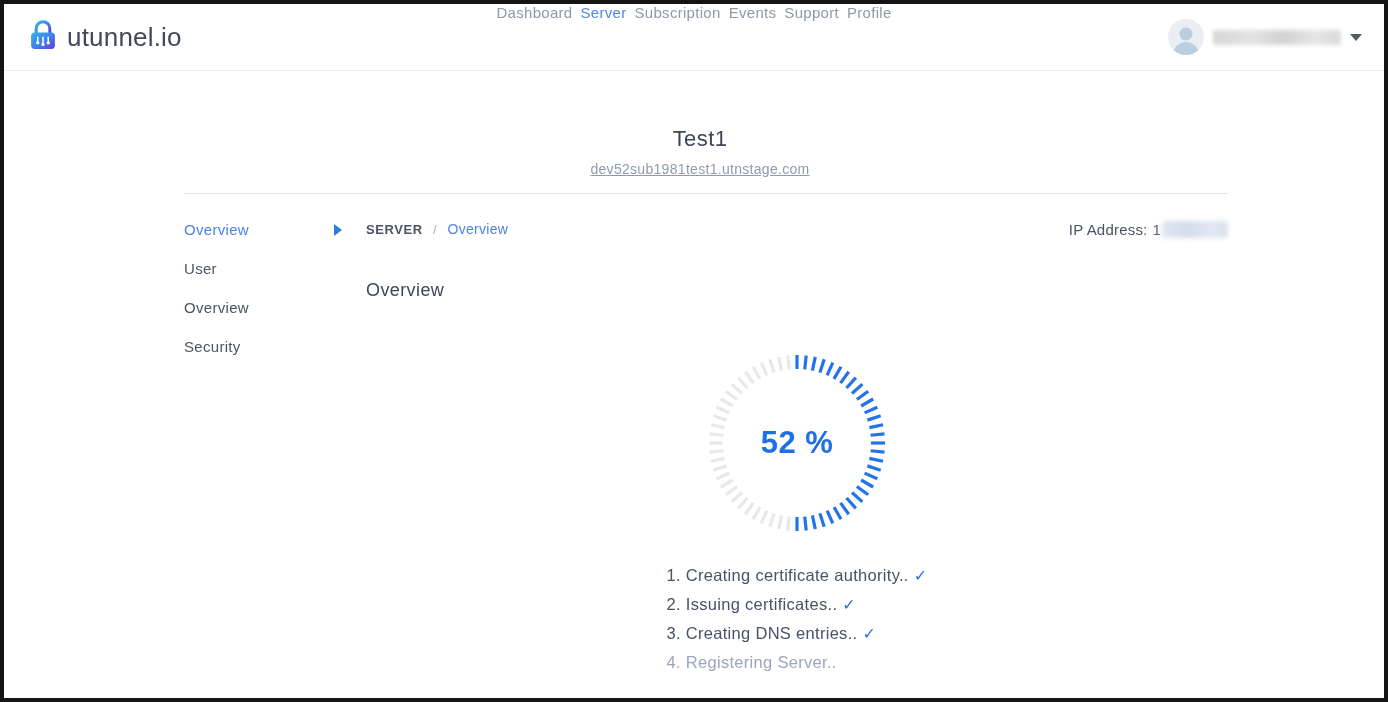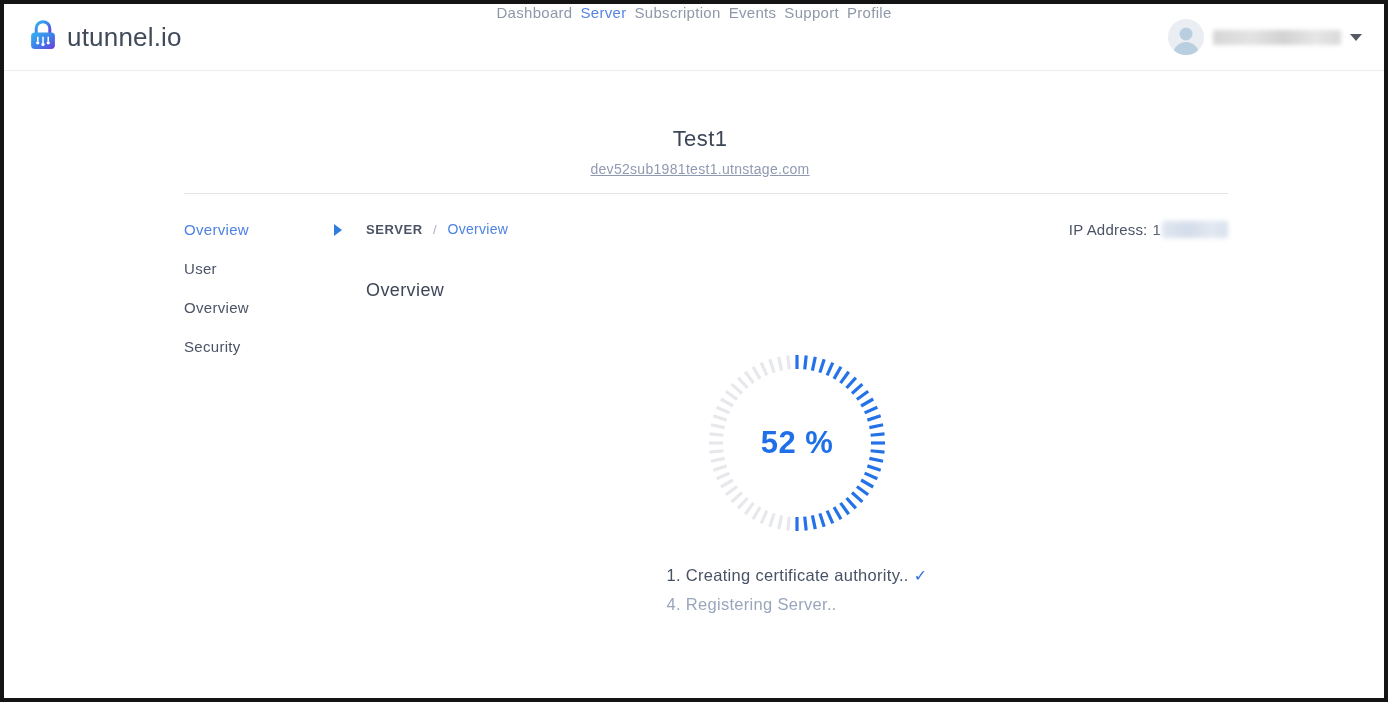--- a/index.html
+++ b/index.html
@@ -251,17 +251,19 @@
             <line x1="61.90" y1="24.40" x2="56.21" y2="11.61" stroke="#e7e8ec" stroke-width="3.2"></line>
             <line x1="69.13" y1="21.62" x2="64.81" y2="8.31" stroke="#e7e8ec" stroke-width="3.2"></line>
             <line x1="76.61" y1="19.62" x2="73.70" y2="5.92" stroke="#e7e8ec" stroke-width="3.2"></line>
             <line x1="84.26" y1="18.41" x2="82.80" y2="4.48" stroke="#e7e8ec" stroke-width="3.2"></line>
           </svg>
         <div class="progress-label">52 %</div>
       </div>
 
       <ol class="steps">
         <li class="step"><span>1. Creating certificate authority..</span><span class="step-check">✓</span></li>
+        <li class="step"><span>2. Issuing certificates..</span><span class="step-check">✓</span></li>
+        <li class="step"><span>3. Creating DNS entries..</span><span class="step-check">✓</span></li>
         <li class="step pending"><span>4. Registering Server..</span><span class="step-check"></span></li>
       </ol>
     </section>
   </div>
 </div>
 
 </body></html>

